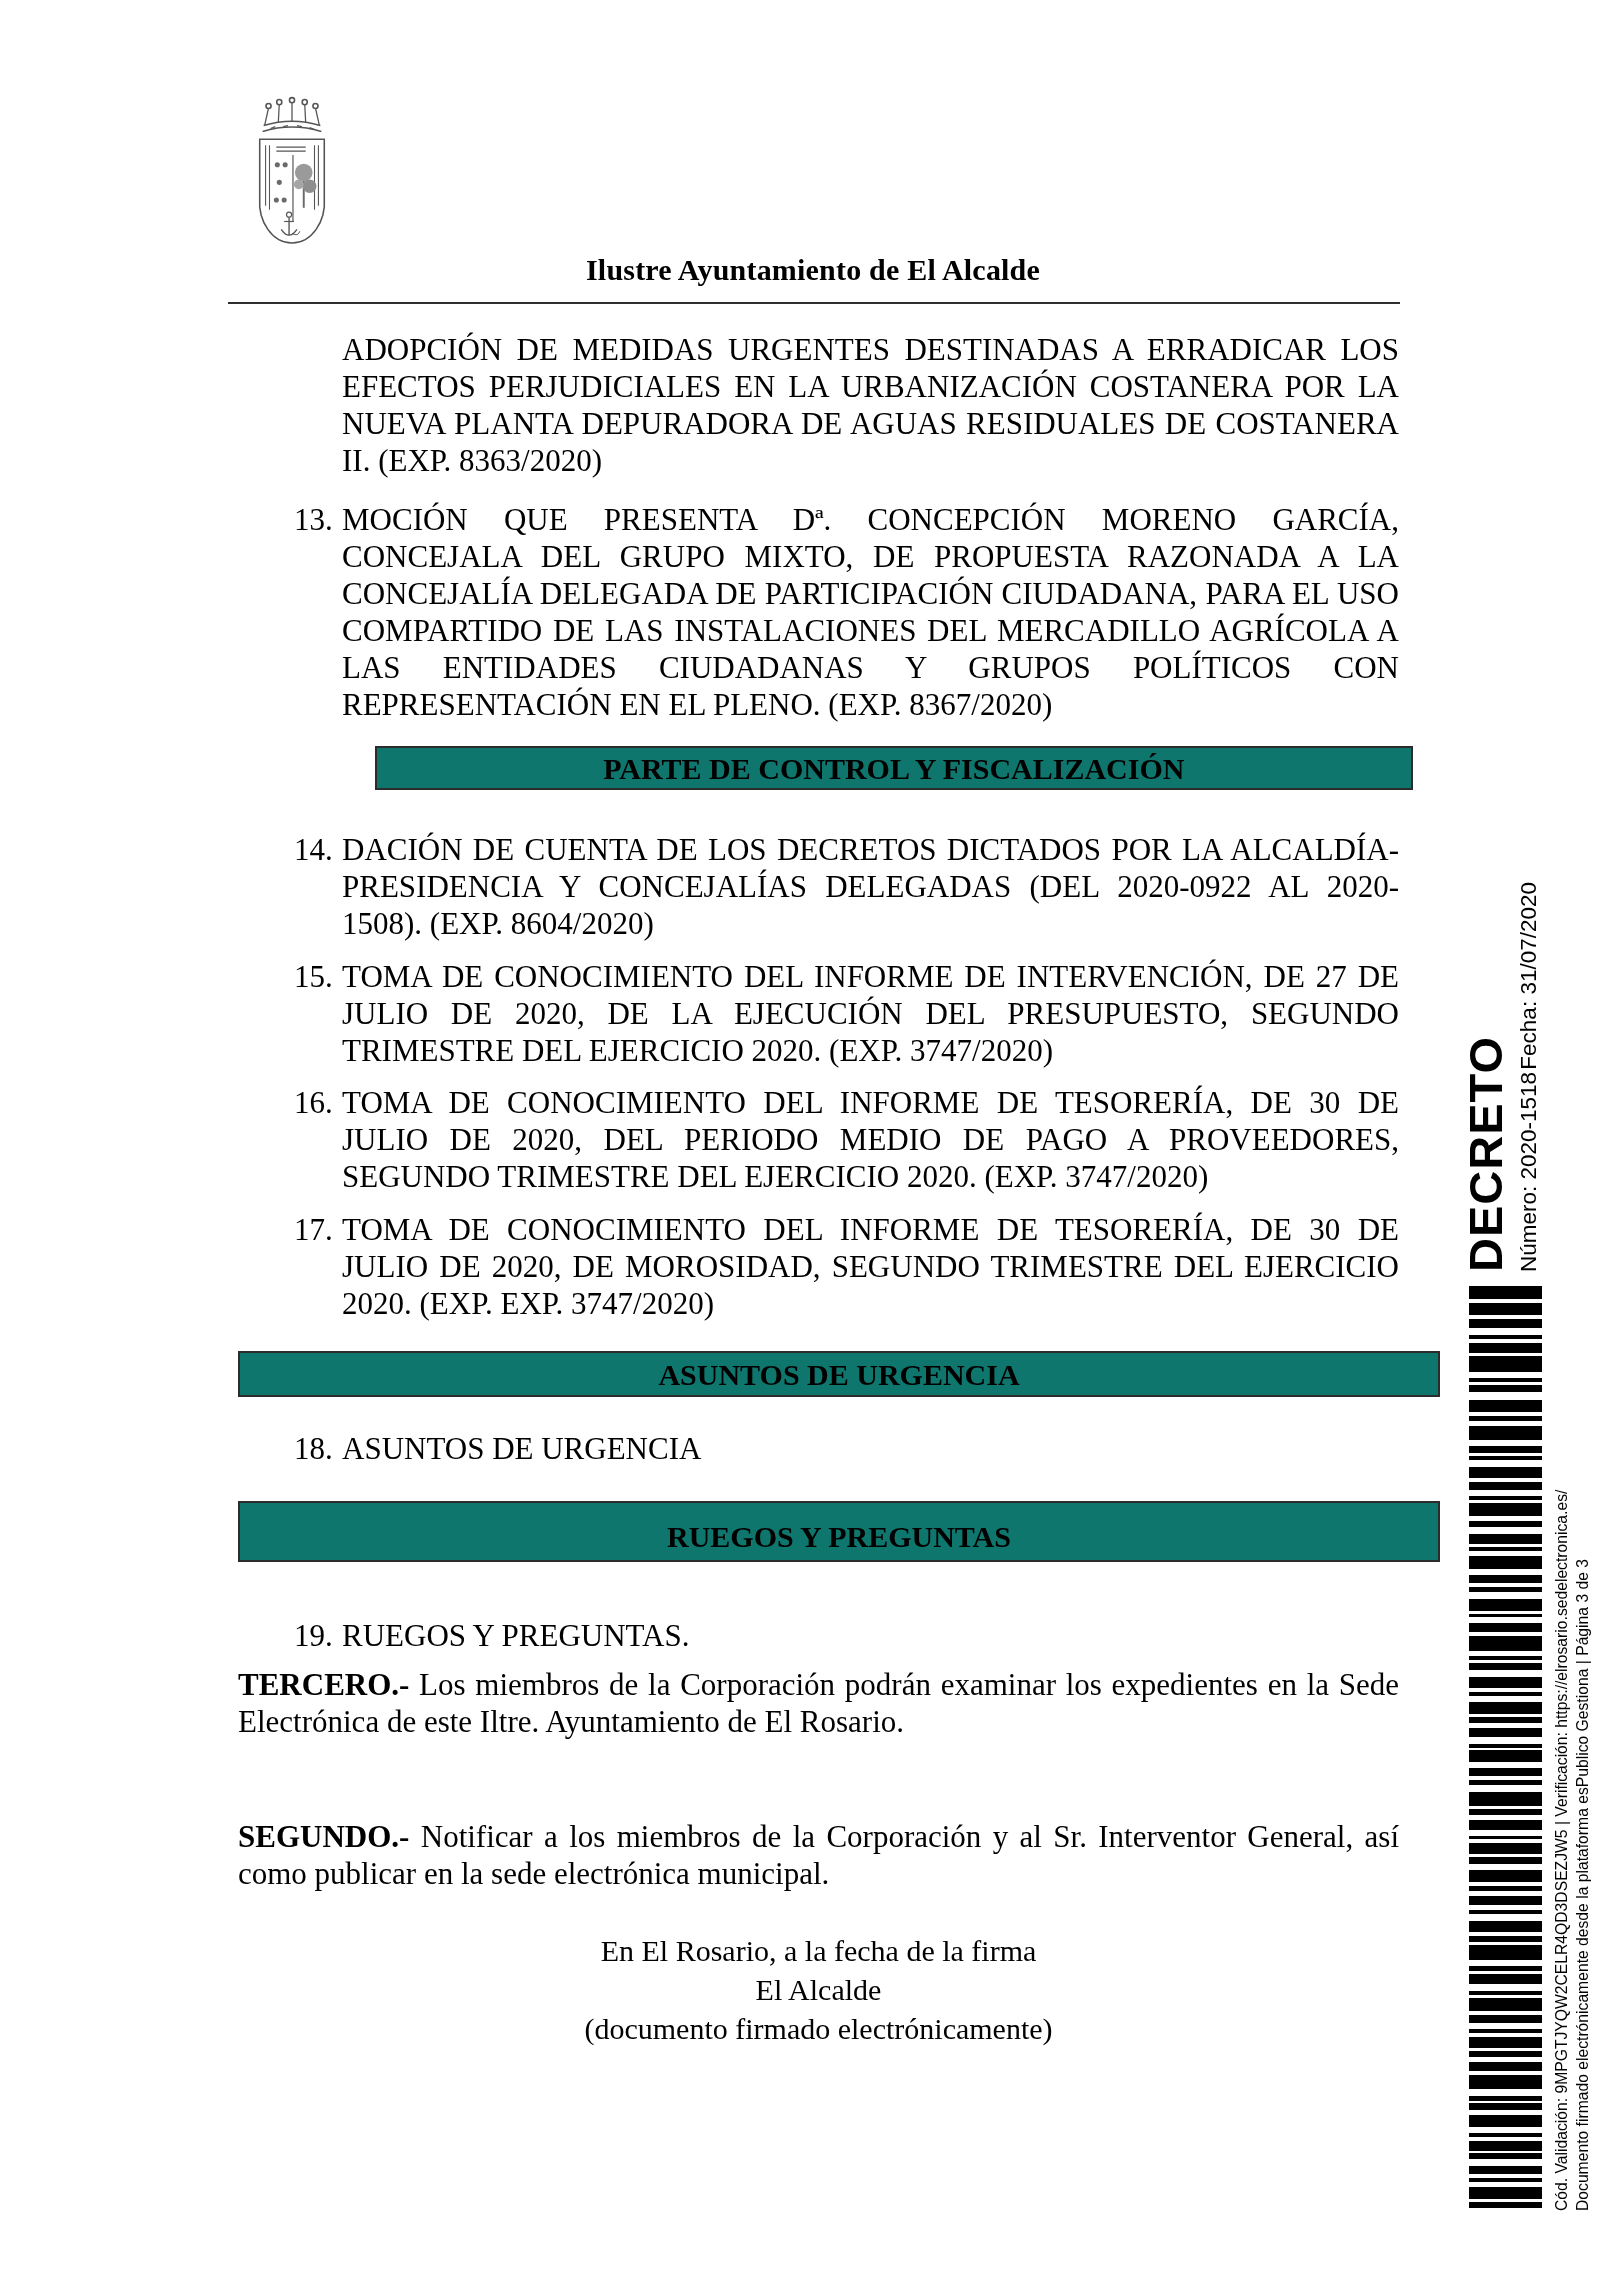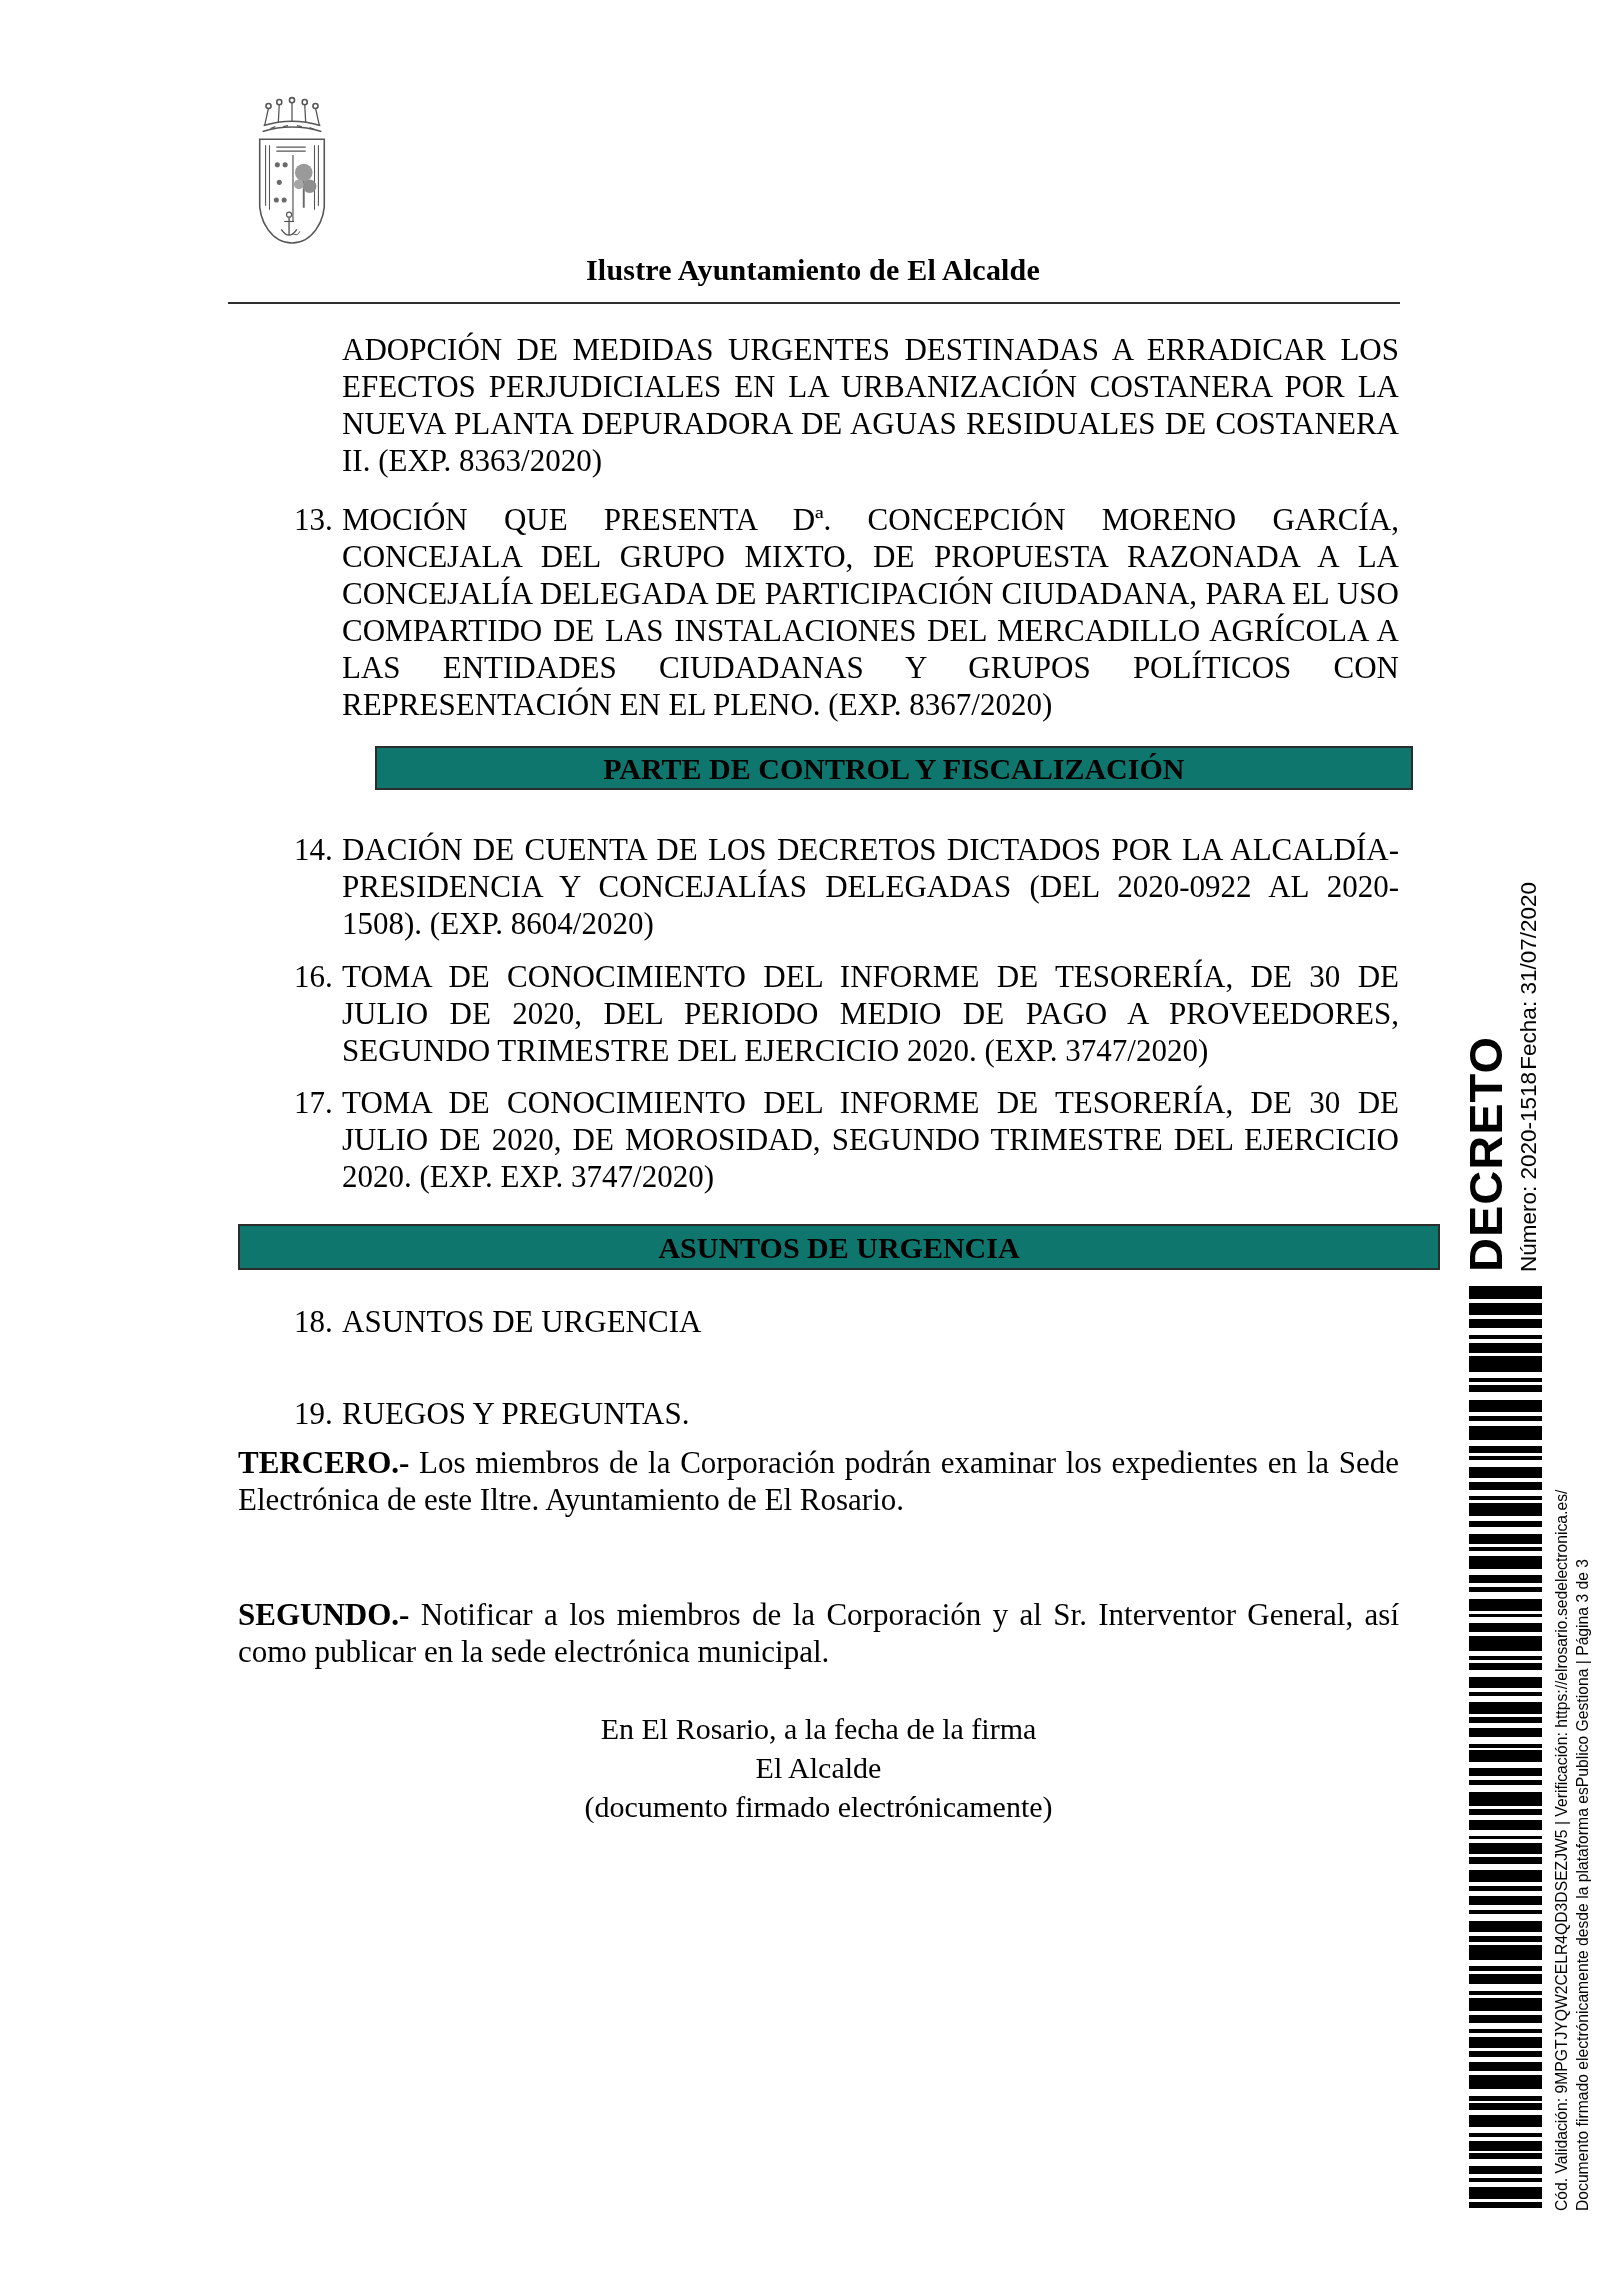--- a/index.html
+++ b/index.html
@@ -130,40 +130,47 @@
 
     <div class="secbar control">
       <span>PARTE DE CONTROL Y FISCALIZACIÓN</span>
     </div>
 
     <div class="li just mt-item14">
       <span class="num">14.</span>
       <span>DACIÓN DE CUENTA DE LOS DECRETOS DICTADOS POR LA ALCALDÍA-PRESIDENCIA Y CONCEJALÍAS DELEGADAS (DEL 2020-0922 AL 2020-1508). (EXP. 8604/2020)</span>
     </div>
 
+    <div class="li just mt-item">
+      <span class="num">15.</span>
+      <span>TOMA DE CONOCIMIENTO DEL INFORME DE INTERVENCIÓN, DE 27 DE JULIO DE 2020, DE LA EJECUCIÓN DEL PRESUPUESTO, SEGUNDO TRIMESTRE DEL EJERCICIO 2020. (EXP. 3747/2020)</span>
+    </div>
 
     <div class="li just mt-item">
       <span class="num">16.</span>
       <span>TOMA DE CONOCIMIENTO DEL INFORME DE TESORERÍA, DE 30 DE JULIO DE 2020, DEL PERIODO MEDIO DE PAGO A PROVEEDORES, SEGUNDO TRIMESTRE DEL EJERCICIO 2020. (EXP. 3747/2020)</span>
     </div>
 
     <div class="li just mt-item">
       <span class="num">17.</span>
       <span>TOMA DE CONOCIMIENTO DEL INFORME DE TESORERÍA, DE 30 DE JULIO DE 2020, DE MOROSIDAD, SEGUNDO TRIMESTRE DEL EJERCICIO 2020. (EXP. EXP. 3747/2020)</span>
     </div>
 
     <div class="secbar urgencia">
       <span>ASUNTOS DE URGENCIA</span>
     </div>
 
     <div class="li mt-item18">
       <span class="num">18.</span>
       <span>ASUNTOS DE URGENCIA</span>
     </div>
 
+    <div class="secbar ruegos">
+      <span>RUEGOS Y PREGUNTAS</span>
+    </div>
 
     <div class="li mt-item19">
       <span class="num">19.</span>
       <span>RUEGOS Y PREGUNTAS.</span>
     </div>
 
     <p class="paragraph just mt-ter"><span class="lead">TERCERO.-</span><span> Los miembros de la Corporación podrán examinar los expedientes en la Sede Electrónica de este Iltre. Ayuntamiento de El Rosario.</span></p>
 
     <p class="paragraph just mt-seg"><span class="lead">SEGUNDO.-</span><span> Notificar a los miembros de la Corporación y al Sr. Interventor General, así como publicar en la sede electrónica municipal.</span></p>
 

